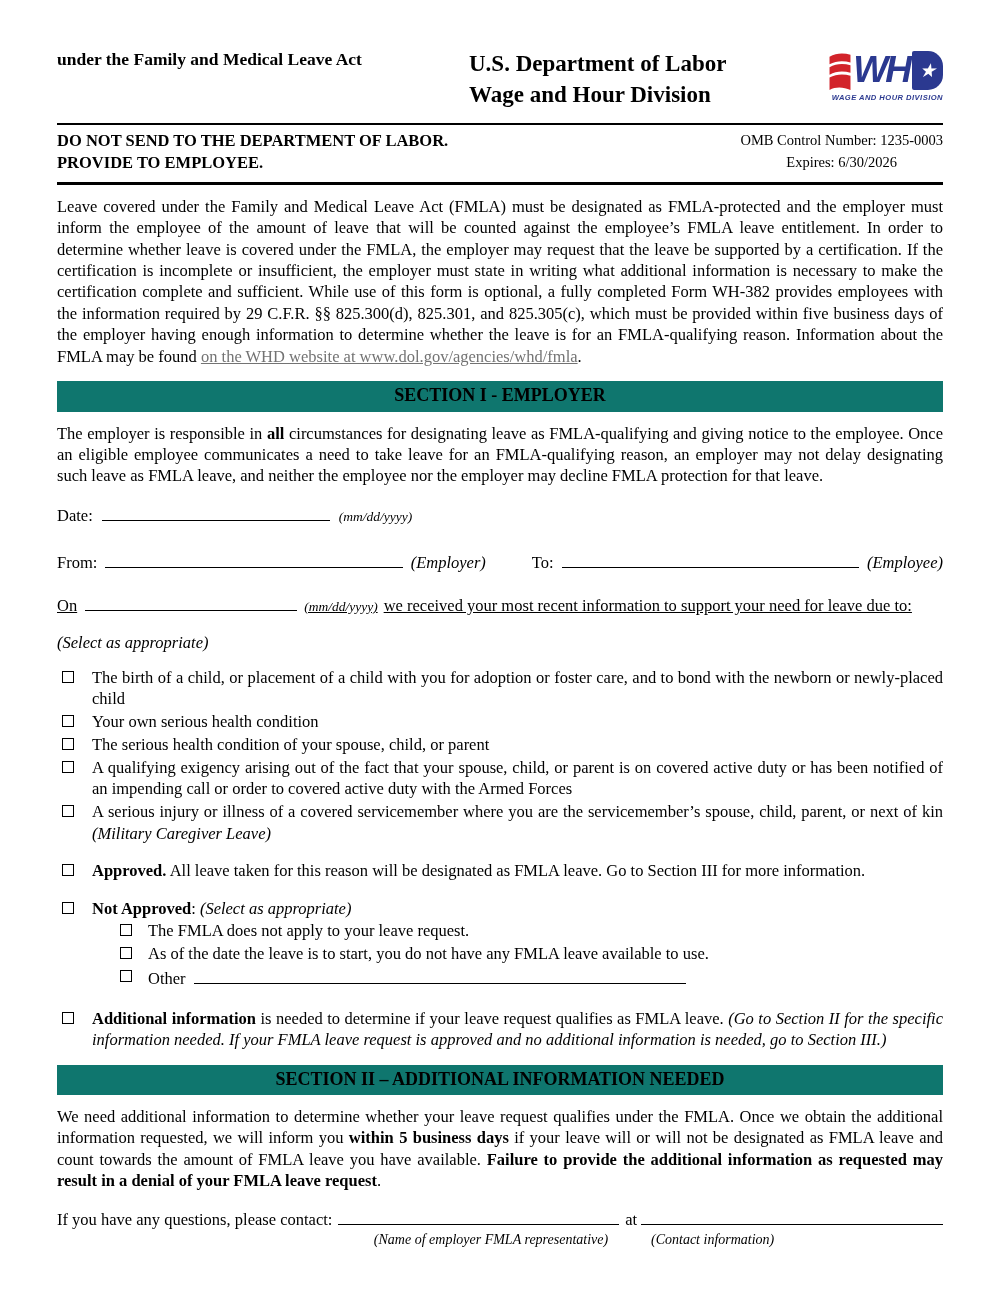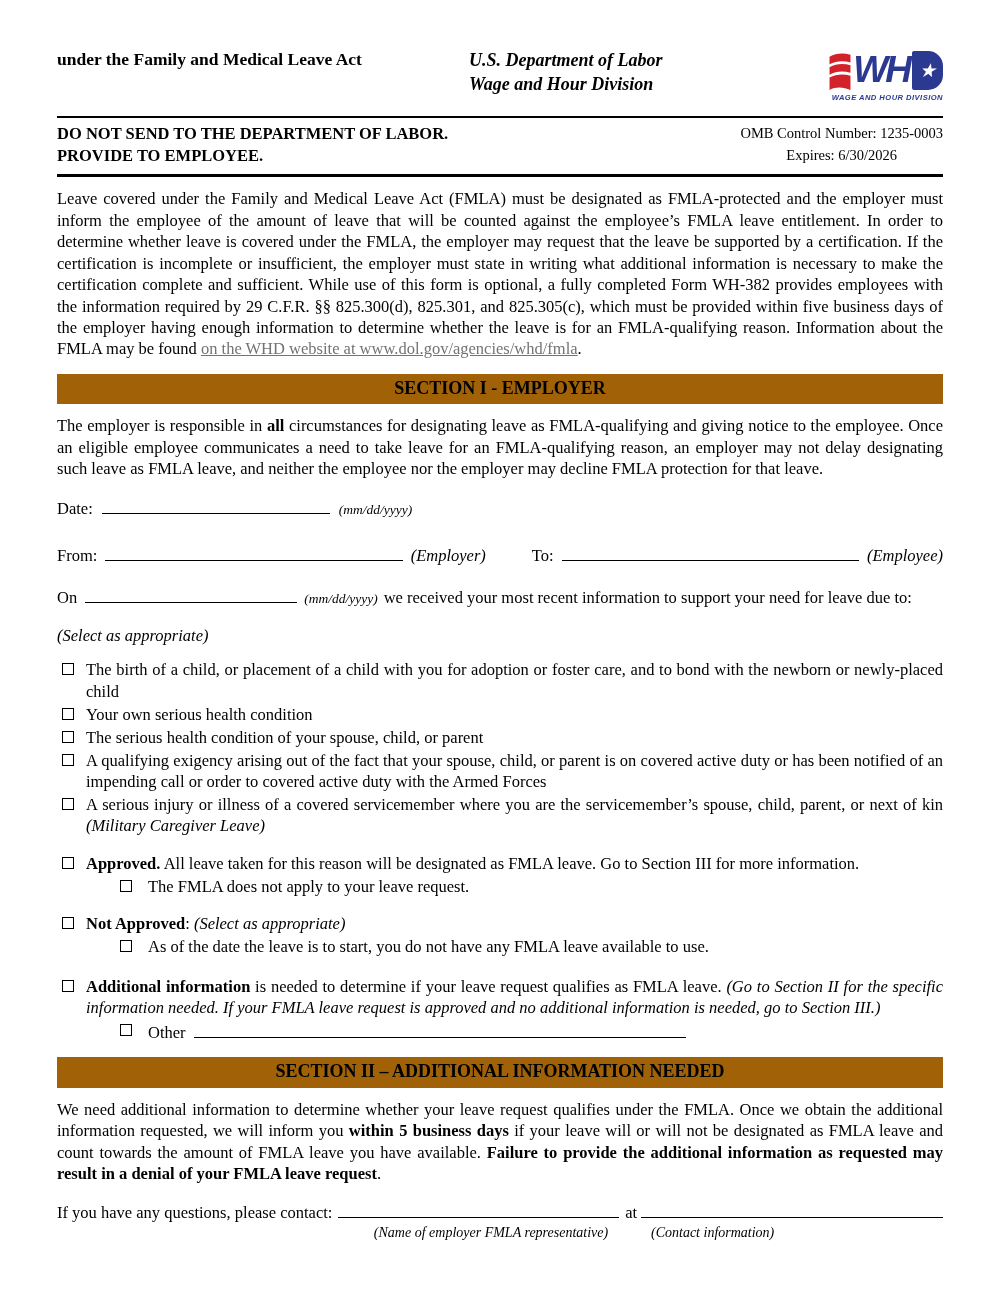--- a/index.html
+++ b/index.html
@@ -8,21 +8,21 @@
     width: 1000px; min-height: 1294px;
     padding: 48px 57px 28px;
     font-family: "Liberation Serif", "DejaVu Serif", serif;
     font-size: 16.5px; line-height: 1.3; color: #000;
     position: relative;
   }
 
   
   .masthead { display: flex; align-items: flex-start; }
   .m-title  { width: 412px; font-weight: bold; font-size: 17.5px; line-height: 1.35; }
-  .m-dept   { flex: 1; font-weight: bold; font-size: 18px; line-height: 1.35; font-style: italic; }
+  .m-dept   { flex: 1; font-weight: bold; font-size: 23px; line-height: 1.35; }
   .m-logo   { width: 134px; font-style: italic; }
   .logo-row { display: flex; align-items: flex-end; justify-content: flex-end; height: 42px; }
   .stripes  { width: 24px; height: 40px; flex: none; }
   .logo-wh  { font-family: "Liberation Sans", sans-serif; font-weight: bold; font-size: 37px;
               line-height: 40px; color: #2b3990; letter-spacing: -3px; margin-left: 1px; }
   .logo-d-wrap { position: relative; display: inline-block; width: 31px; height: 39px;
               background: #2b3990; border-radius: 2px 15px 15px 2px; margin-left: 3px; }
   .logo-d   { position: absolute; left: 0; top: 0; color: transparent;
               font-family: "Liberation Sans", sans-serif; font-weight: bold; font-size: 37px; }
   .logo-star{ position: absolute; inset: 0; display: flex; align-items: center;
@@ -33,45 +33,45 @@
   
   .rule1 { border-top: 2.5px solid #000; margin-top: 13px; }
   .rule2 { border-top: 3px solid #000; }
   .notice { display: flex; justify-content: space-between; align-items: flex-start; padding: 5px 0 7px; }
   .notice-left  { font-weight: bold; font-size: 16.5px; line-height: 1.35; }
   .notice-right { text-align: center; font-size: 14.5px; line-height: 1.5; }
 
   
   .intro { text-align: justify; margin: 11px 0 0; }
   .link  { color: #737373; text-decoration: underline; cursor: pointer; }
-  .section-bar { background: #a16207; text-align: center; font-weight: bold;
+  .section-bar { background: #0f766e; text-align: center; font-weight: bold;
                  font-size: 18px; padding: 3px 0 4px; margin: 14px 0 11px; }
   .para  { text-align: justify; margin: 0; }
   b.run  { font-weight: bold; }
   i.run, .it { font-style: italic; }
   .hint-sm { font-style: italic; font-size: 13.5px; }
 
   
   .blank { display: inline-block; border-bottom: 1.3px solid #000; height: 18px; vertical-align: baseline; }
   .row { display: flex; align-items: baseline; }
   .date-row { margin: 16px 0 0; text-align: right; }
   .date-row .blank { width: 228px; margin: 0 9px; }
   .fromto-row { margin: 24px 0 0; }
   .fromto-row .blank { flex: 1; margin: 0 8px; }
   .fromto-row .gap { width: 46px; flex: none; }
-  .on-row { margin: 19px 0 16px; white-space: nowrap; }
+  .on-row { margin: 19px 0 16px; white-space: nowrap; text-decoration: underline; }
   .on-row .blank { flex: 1; max-width: 212px; margin: 0 7px 0 8px; }
   .on-row .hint-sm { margin-right: 6px; }
   .select-hint { font-style: italic; margin: 3px 0 13px; }
 
   
   .ci { display: flex; align-items: flex-start; margin: 1.5px 0; }
   .cb { width: 12px; height: 12px; border: 1.6px solid #000; flex: none;
         margin: 4px 0 0 5px; background: #fff; cursor: pointer; }
-  .ci .tx { flex: 1; margin-left: 12px; text-align: justify; }
+  .ci .tx { flex: 1; margin-left: 18px; text-align: justify; }
   .sub { margin-left: 63px; }
   .sub .cb { margin-left: 0; }
   .sub .tx { margin-left: 16px; }
   .reviewed { font-weight: bold; text-align: justify; margin: 15px 0 0; }
   .mt16 { margin-top: 16px; }
   .mt18 { margin-top: 18px; }
   .other-blank { width: 492px; margin-left: 8px; }
 
   
   .contact-row { margin: 15px 0 0; }
@@ -174,40 +174,40 @@
     <span class="cb"></span>
     <span class="tx"><span>A serious injury or illness of a covered servicemember where you are the servicemember’s spouse, child, parent, or next of kin </span><i class="run">(Military Caregiver Leave)</i></span>
   </div>
 
 
   <div class="ci mt16">
     <span class="cb"></span>
     <span class="tx"><b class="run">Approved.</b><span> All leave taken for this reason will be designated as FMLA leave. Go to Section III for more information.</span></span>
   </div>
 
+  <div class="ci mt16">
+    <span class="cb"></span>
+    <span class="tx nj"><b class="run">Not Approved</b><span>: </span><i class="run">(Select as appropriate)</i></span>
+  </div>
   <div class="ci sub">
     <span class="cb"></span>
     <span class="tx">The FMLA does not apply to your leave request.</span>
   </div>
-  <div class="ci mt16">
-    <span class="cb"></span>
-    <span class="tx nj"><b class="run">Not Approved</b><span>: </span><i class="run">(Select as appropriate)</i></span>
-  </div>
   <div class="ci sub">
     <span class="cb"></span>
     <span class="tx">As of the date the leave is to start, you do not have any FMLA leave available to use.</span>
   </div>
+  <div class="ci sub">
+    <span class="cb"></span>
+    <span class="tx"><span>Other</span><span class="blank other-blank"></span></span>
+  </div>
+
   <div class="ci mt18">
     <span class="cb"></span>
     <span class="tx"><b class="run">Additional information</b><span> is needed to determine if your leave request qualifies as FMLA leave. </span><i class="run">(Go to Section II for the specific information needed. If your FMLA leave request is approved and no additional information is needed, go to Section III.)</i></span>
-  </div>
-
-  <div class="ci sub">
-    <span class="cb"></span>
-    <span class="tx"><span>Other</span><span class="blank other-blank"></span></span>
   </div>
 
   <div class="section-bar">SECTION II – ADDITIONAL INFORMATION NEEDED</div>
 
   <p class="para"><span>We need additional information to determine whether your leave request qualifies under the FMLA. Once we obtain the additional information requested, we will inform you </span><b class="run">within 5 business days</b><span> if your leave will or will not be designated as FMLA leave and count towards the amount of FMLA leave you have available. </span><b class="run">Failure to provide the additional information as requested may result in a denial of your FMLA leave request</b><span>.</span></p>
 
   <div class="row contact-row">
     <span>If you have any questions, please contact:</span>
     <span class="blank b1"></span>
     <span>at</span>

